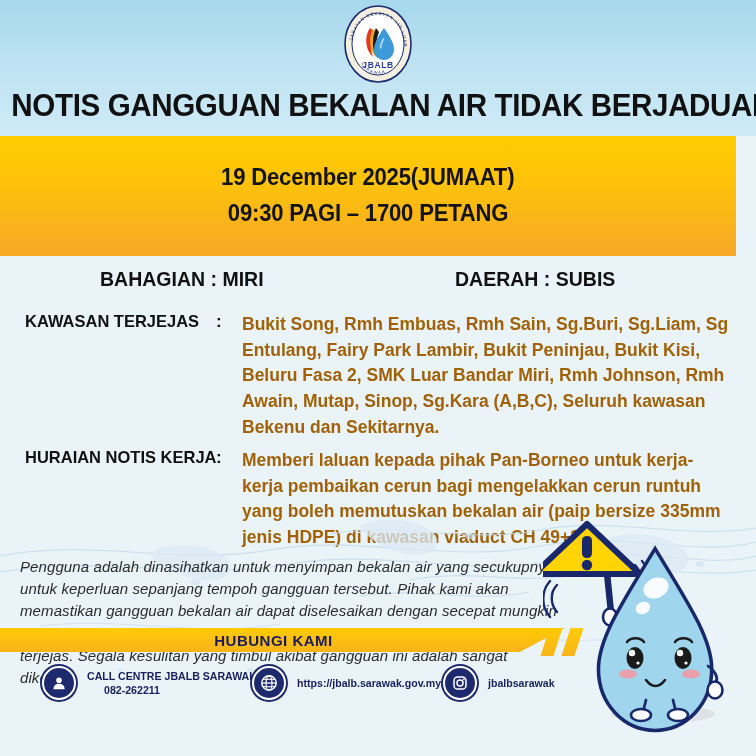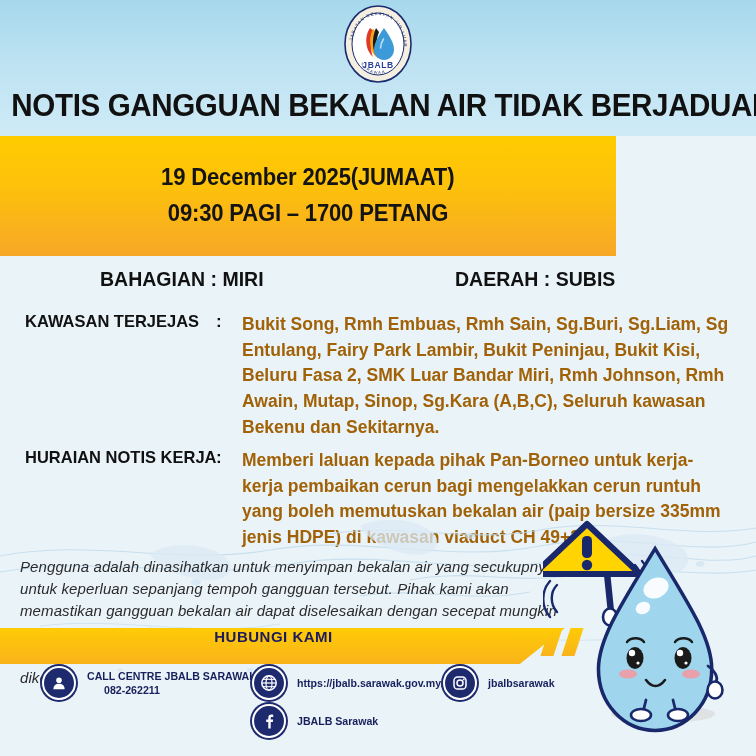--- a/index.html
+++ b/index.html
@@ -27,21 +27,21 @@
     font-size:30.5px;
     font-weight:bold;
     letter-spacing:-0.4px;
     color:#111111;
     transform:scaleX(0.97);
     white-space:nowrap;
   }
 
   
   .date-band{
-    position:absolute;left:0;top:136px;width:616px;height:120px;
+    position:absolute;left:0;top:136px;width:736px;height:120px;
     background:linear-gradient(180deg,#ffcc00 0%,#fdc20a 40%,#f7a727 100%);
     display:flex;flex-direction:column;align-items:center;justify-content:center;
   }
   .date-line{
     font-size:23px;font-weight:bold;color:#141414;letter-spacing:-0.2px;
     line-height:1.55;
     transform:scaleX(0.96);
   }
 
   
@@ -85,24 +85,24 @@
   
   .disclaimer{
     position:absolute;left:20px;top:556px;width:545px;
     font-size:15px;font-style:italic;color:#2b2b2b;
     line-height:1.48;
     letter-spacing:0.1px;
   }
 
   
   .contact-band{
-    position:absolute;left:0;top:628px;width:565px;height:36px;
+    position:absolute;left:0;top:628px;width:565px;height:24px;
     background:linear-gradient(180deg,#ffcb05 0%,#f9b31a 100%);
     clip-path:polygon(0 0,100% 0,92% 100%,0 100%);
-    display:flex;align-items:flex-start;justify-content:center;
+    display:flex;align-items:center;justify-content:center;
   }
   .contact-band-text{
     font-size:15px;font-weight:bold;color:#1b1b5e;letter-spacing:0.5px;
     margin-left:-18px;
   }
   .stripe{
     position:absolute;top:628px;height:28px;width:13px;
     background:linear-gradient(180deg,#ffcb05 0%,#f9b31a 100%);
     transform:skewX(-18deg);
   }
@@ -261,28 +261,20 @@
       <span class="cicon filled">
         <svg width="16" height="16" viewBox="0 0 16 16">
           <rect x="2" y="2" width="12" height="12" rx="3.6" ry="3.6" fill="none" stroke="#ffffff" stroke-width="1.5"></rect>
           <circle cx="8" cy="8" r="3" fill="none" stroke="#ffffff" stroke-width="1.5"></circle>
           <circle cx="11.7" cy="4.4" r="0.95" fill="#ffffff"></circle>
         </svg>
       </span>
       <span class="ctext">jbalbsarawak</span>
     </div>
 
-    <div class="citem fb">
-      <span class="cicon filled">
-        <svg width="16" height="16" viewBox="0 0 16 16">
-          <path d="M9.7 15.4 V9.1 H11.8 L12.1 6.6 H9.7 V5.1 C9.7 4.4 9.9 3.9 11 3.9 H12.2 V1.7 C11.9 1.65 11.2 1.6 10.4 1.6 C8.6 1.6 7.3 2.7 7.3 4.8 V6.6 H5.2 V9.1 H7.3 V15.4 Z" fill="#ffffff"></path>
-        </svg>
-      </span>
-      <span class="ctext">JBALB Sarawak</span>
-    </div>
   </div>
 
   <div class="mascot">
     <svg width="213" height="238" viewBox="0 0 213 238">
 
       <ellipse cx="120" cy="196" rx="52" ry="9" fill="#d8d8d8" opacity="0.65"></ellipse>
 
       <g stroke="#19286b" stroke-width="2.4" fill="none" stroke-linecap="round">
         <path d="M92 47 C99 54 99 66 92 74"></path>
         <path d="M99 43 C108 53 108 69 99 79"></path>

